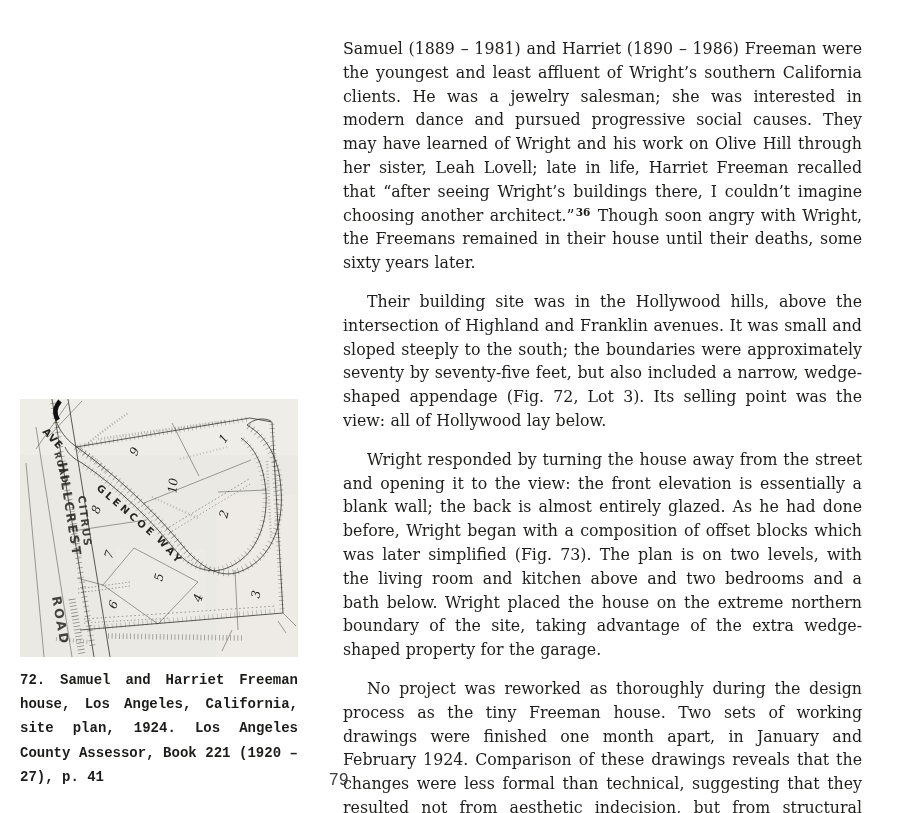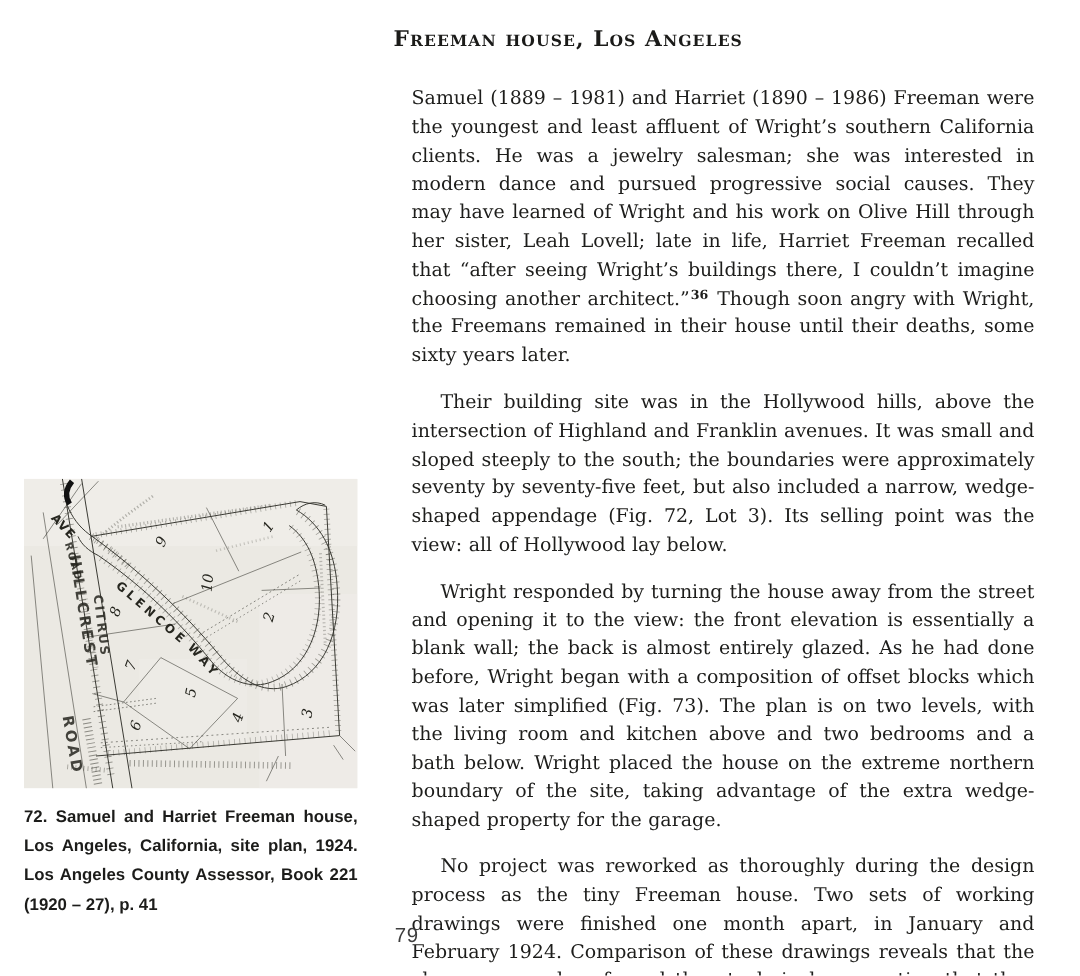--- a/index.html
+++ b/index.html
@@ -18,21 +18,21 @@
     font-size:15.8px;line-height:23.8px;text-align:justify;margin:15px;
     hyphens:auto;-webkit-hyphens:auto;word-spacing:.4px;
   }
   .body-p.indent{text-indent:24px}
   .fn{font-weight:bold;font-size:10.5px;vertical-align:baseline;
       position:relative;top:-5px;line-height:0;padding:0 1px}
   
   .site-figure{position:absolute;left:20px;top:399px;width:278px;margin:0}
   .site-figure svg{display:block;width:278px;height:258px}
   .fig-caption{
-    font-family:Liberation Sans, sans-serif;font-weight:bold;
+    font-family:Liberation Mono, monospace;font-weight:bold;
     font-size:14px;line-height:24.2px;text-align:justify;
     margin-top:11px;color:#1c1c1a;
   }
   
   .page-num{
     position:absolute;left:329px;top:770px;
     font-family:"Liberation Sans",sans-serif;font-size:17px;
     color:#3e3e3e;letter-spacing:.5px;
   }
   
@@ -43,21 +43,20 @@
   .tick{fill:none;stroke:#3c3c34}
   .street{font-family:"DejaVu Sans",sans-serif;font-weight:bold;fill:#26261f}
   .street.outline{opacity:.85}
   .lotnum{font-family:"DejaVu Serif",serif;font-style:italic;
           font-size:12px;fill:#26261f;text-anchor:middle}
 </style>
 </head>
 <body>
 
 <main class="text-col">
-  <h1 class="title">Freeman house, Los Angeles</h1>
 
   <p class="body-p"><span>Samuel (1889 – 1981) and Harriet (1890 – 1986) Freeman were the youngest and least affluent of Wright’s southern California clients. He was a jewelry salesman; she was interested in modern dance and pursued progressive social causes. They may have learned of Wright and his work on Olive Hill through her sister, Leah Lovell; late in life, Harriet Freeman recalled that “after seeing Wright’s buildings there, I couldn’t imagine choosing another architect.”</span><sup class="fn">36</sup><span> Though soon angry with Wright, the Freemans remained in their house until their deaths, some sixty years later.</span></p>
 
   <p class="body-p indent">Their building site was in the Hollywood hills, above the intersection of Highland and Franklin avenues. It was small and sloped steeply to the south; the boundaries were approximately seventy by seventy-five feet, but also included a narrow, wedge-shaped appendage (Fig. 72, Lot 3). Its selling point was the view: all of Hollywood lay below.</p>
   <p class="body-p indent">Wright responded by turning the house away from the street and opening it to the view: the front elevation is essentially a blank wall; the back is almost entirely glazed. As he had done before, Wright began with a composition of offset blocks which was later simplified (Fig. 73). The plan is on two levels, with the living room and kitchen above and two bedrooms and a bath below. Wright placed the house on the extreme northern boundary of the site, taking advantage of the extra wedge-shaped property for the garage.</p>
   <p class="body-p indent">No project was reworked as thoroughly during the design process as the tiny Freeman house. Two sets of working drawings were finished one month apart, in January and February 1924. Comparison of these drawings reveals that the changes were less formal than technical, suggesting that they resulted not from aesthetic indecision, but from structural necessity. Both schemes rely partially on the principle of the cantilever: wooden roof and floor structures are slipped like shelves into a perimeter</p>
 </main>
 
 <figure class="site-figure">
   <svg viewBox="0 0 278 258" xmlns="http://www.w3.org/2000/svg">

